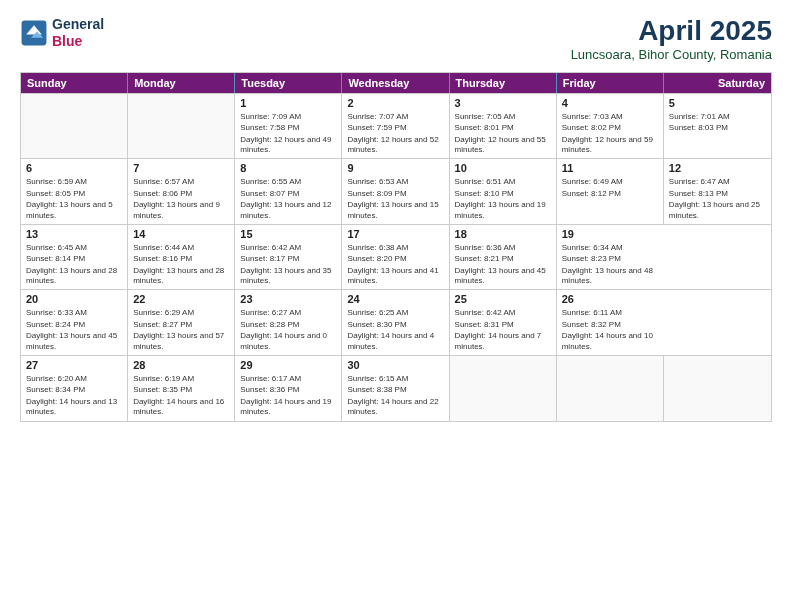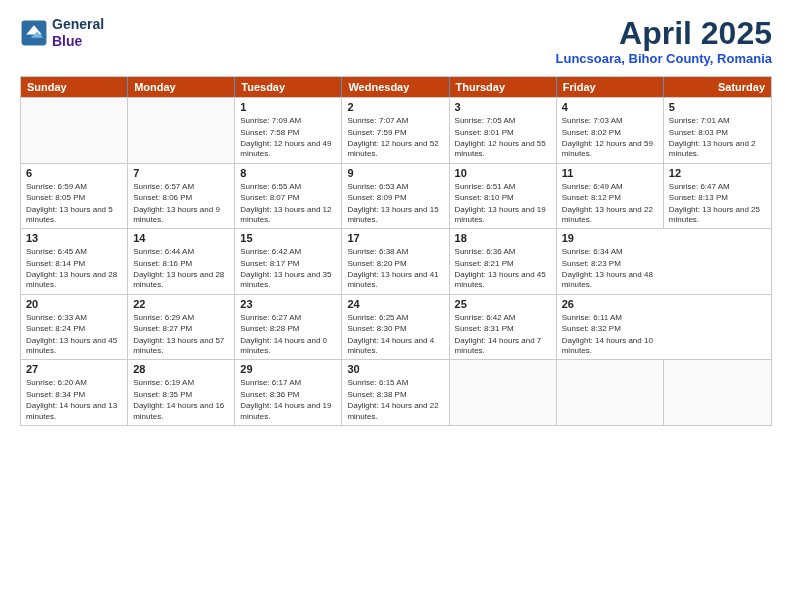--- a/index.html
+++ b/index.html
@@ -28,50 +28,49 @@
       align-items: center;
       gap: 4px;
     }
     .logo-text {
       font-size: 14px;
       font-weight: bold;
       color: #1a3a5c;
       line-height: 1.2;
     }
     .logo-text span {
-      color: #4c1d95;
+      color: #be185d;
     }
     .logo-icon {
       width: 28px;
       height: 28px;
     }
     .title-block {
       text-align: right;
     }
     .main-title {
-      font-size: 32px;
+      font-size: 28px;
       font-weight: bold;
       color: #1a3a5c;
       line-height: 1.1;
     }
     .subtitle {
       font-size: 13px;
-      color: #1d4ed8;
-      font-weight: bold;
+      color: #14532d;
     }
     .calendar {
       flex: 1;
       display: flex;
       flex-direction: column;
       border: 1px solid #ccc;
     }
     .cal-header-row {
       display: grid;
       grid-template-columns: repeat(7, 1fr);
-      background: #c2410c;
+      background: #701a75;
     }
     .cal-header-cell {
       color: #fff;
       font-size: 11px;
       font-weight: bold;
       padding: 4px 6px;
       text-align: left;
       border-right: 1px solid #5590c4;
     }
     .cal-header-cell:last-child { border-right: none; text-align: right; }
@@ -167,21 +166,20 @@
           <div class="cal-cell">
             <div class="day-num">4</div>
             <div class="cell-line">Sunrise: 7:03 AM</div>
             <div class="cell-line">Sunset: 8:02 PM</div>
             <div class="cell-line">Daylight: 12 hours and 59 minutes.</div>
           </div>
           <div class="cal-cell">
             <div class="day-num">5</div>
             <div class="cell-line">Sunrise: 7:01 AM</div>
             <div class="cell-line">Sunset: 8:03 PM</div>
-            <div class="cell-line">Daylight: 13 hours and 2 minutes.</div>
           </div>
         </div>
         <div class="cal-row">
           <div class="cal-cell">
             <div class="day-num">6</div>
             <div class="cell-line">Sunrise: 6:59 AM</div>
             <div class="cell-line">Sunset: 8:05 PM</div>
             <div class="cell-line">Daylight: 13 hours and 5 minutes.</div>
           </div>
           <div class="cal-cell">
@@ -205,21 +203,20 @@
           <div class="cal-cell">
             <div class="day-num">10</div>
             <div class="cell-line">Sunrise: 6:51 AM</div>
             <div class="cell-line">Sunset: 8:10 PM</div>
             <div class="cell-line">Daylight: 13 hours and 19 minutes.</div>
           </div>
           <div class="cal-cell">
             <div class="day-num">11</div>
             <div class="cell-line">Sunrise: 6:49 AM</div>
             <div class="cell-line">Sunset: 8:12 PM</div>
-            <div class="cell-line">Daylight: 13 hours and 22 minutes.</div>
           </div>
           <div class="cal-cell">
             <div class="day-num">12</div>
             <div class="cell-line">Sunrise: 6:47 AM</div>
             <div class="cell-line">Sunset: 8:13 PM</div>
             <div class="cell-line">Daylight: 13 hours and 25 minutes.</div>
           </div>
         </div>
         <div class="cal-row">
           <div class="cal-cell">

